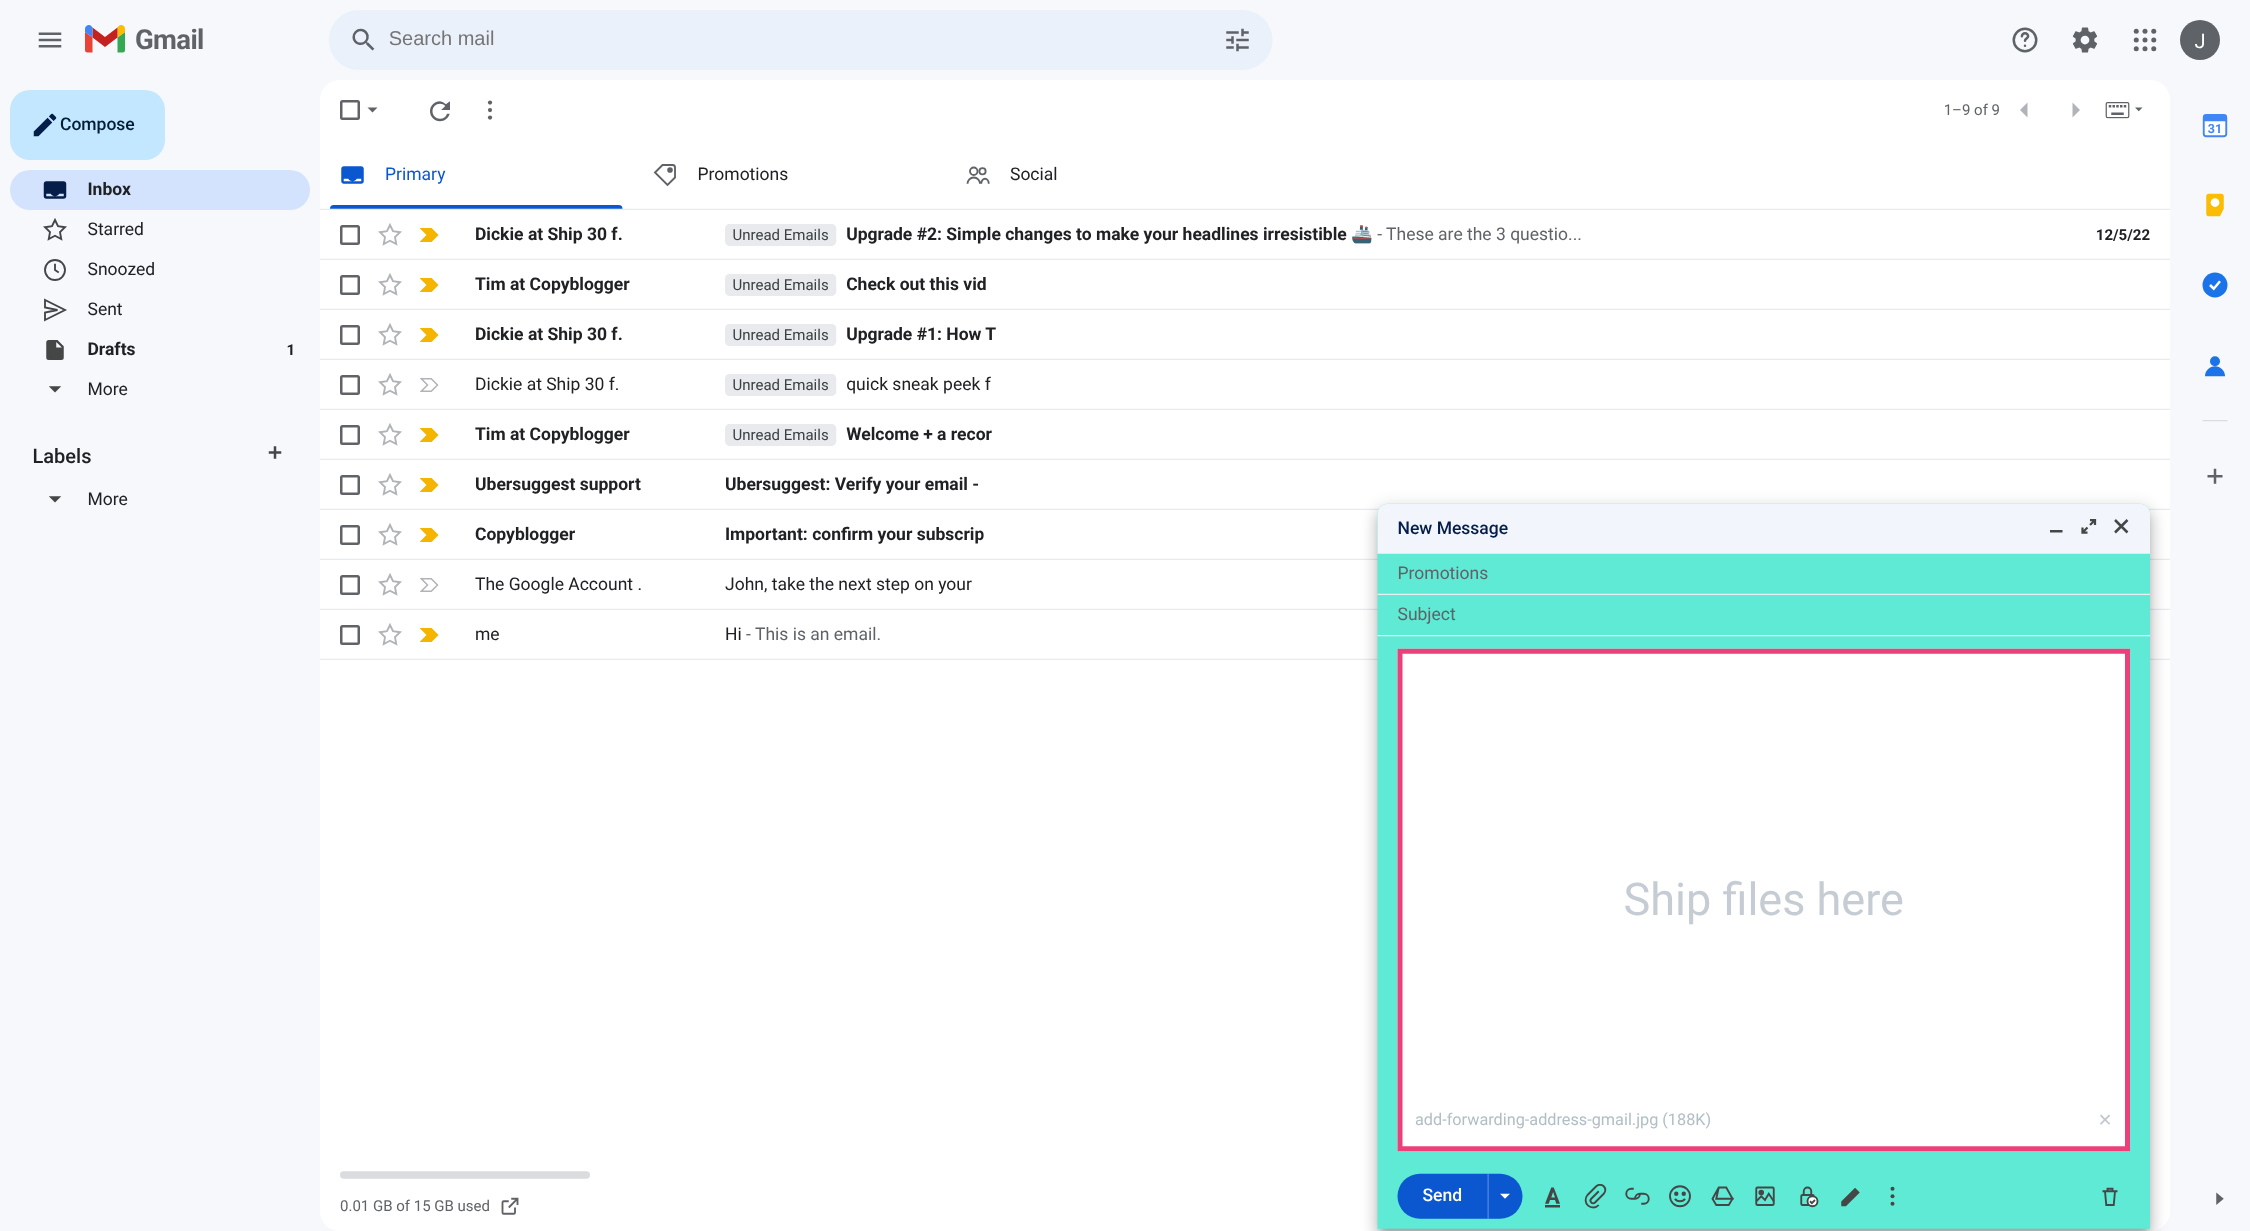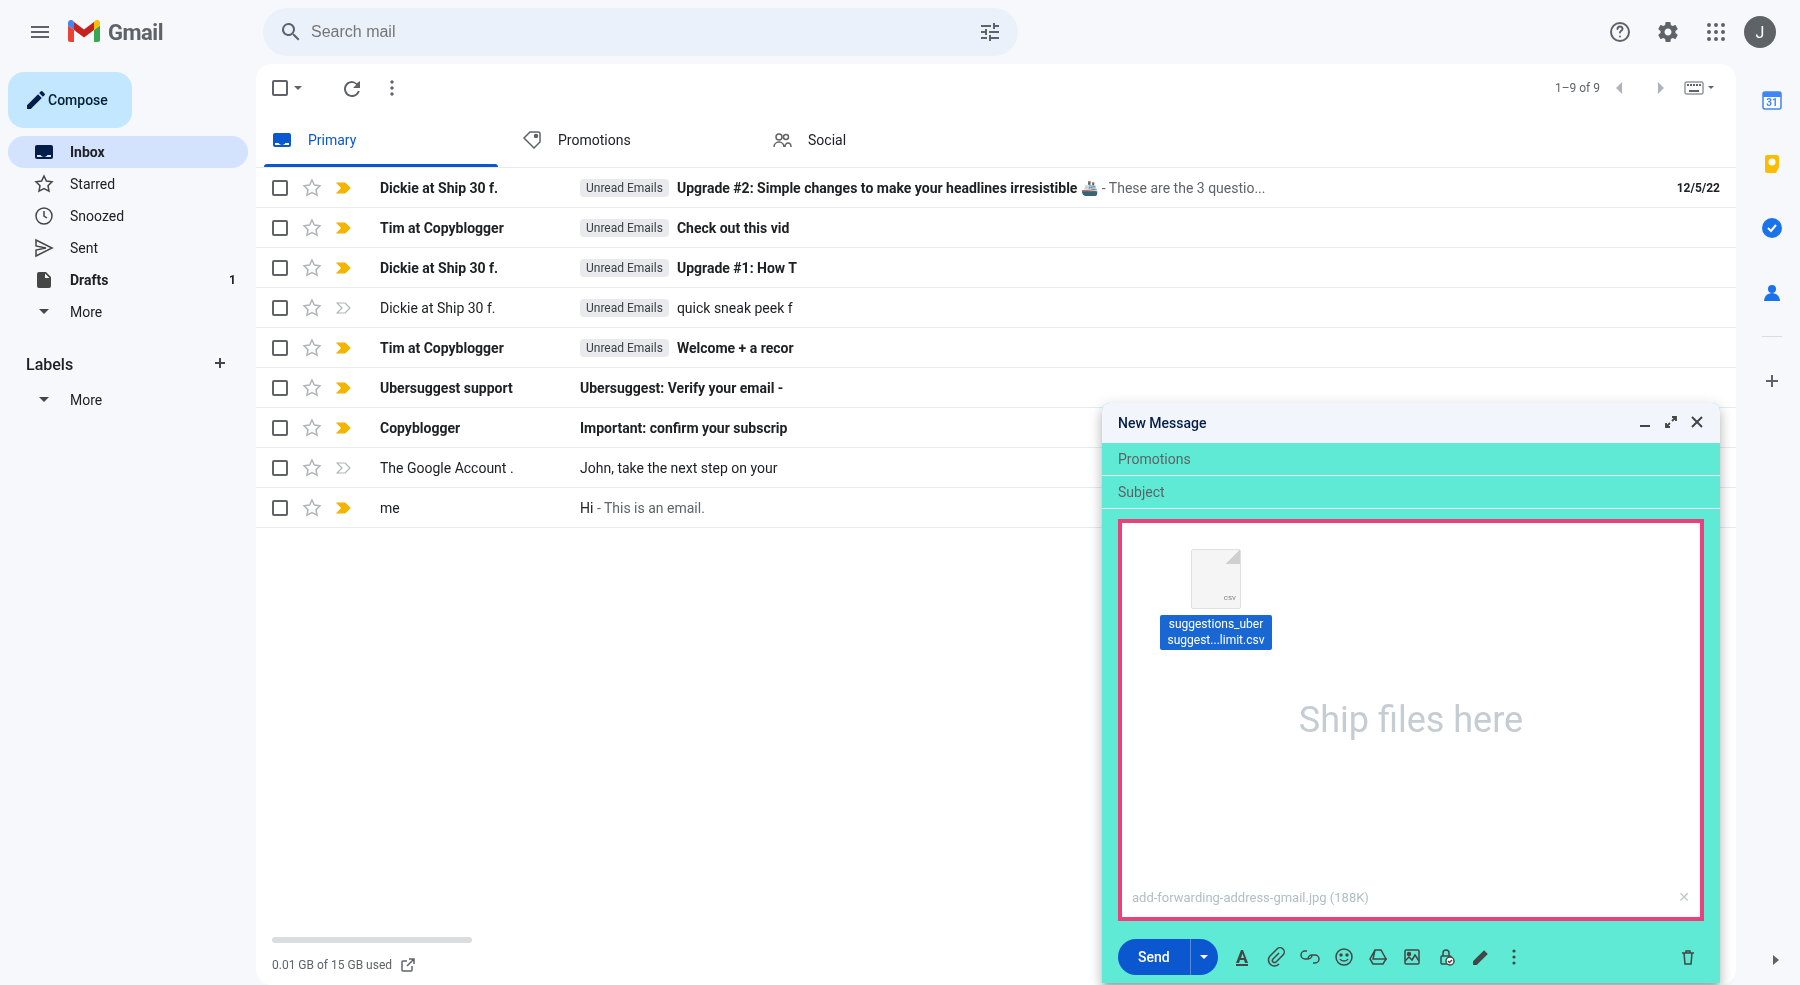--- a/index.html
+++ b/index.html
@@ -511,29 +511,20 @@
       <span class="ctrl">
         <svg width="14" height="14" fill="none" stroke="#444746" stroke-width="2">
             <path d="M2 2l10 10M12 2L2 12"></path>
           </svg>
       </span>
     </div>
   </div>
   <div class="compose-field">Promotions</div>
   <div class="compose-field">Subject</div>
   <div class="compose-body">
-    <div class="file-thumb">
-      <div class="file-icon">
-        <span class="ext">csv</span>
-      </div>
-      <div class="file-label">
-        <div>suggestions_uber</div>
-        <div>suggest...limit.csv</div>
-      </div>
-    </div>
     <div class="drop-text">Ship files here</div>
     <div class="attachment-row">
       <span>add-forwarding-address-gmail.jpg (188K)</span>
       <span class="remove">✕</span>
     </div>
   </div>
   <div class="compose-footer">
     <div class="send-btn">
       <div class="send-main">Send</div>
       <div class="send-more">

